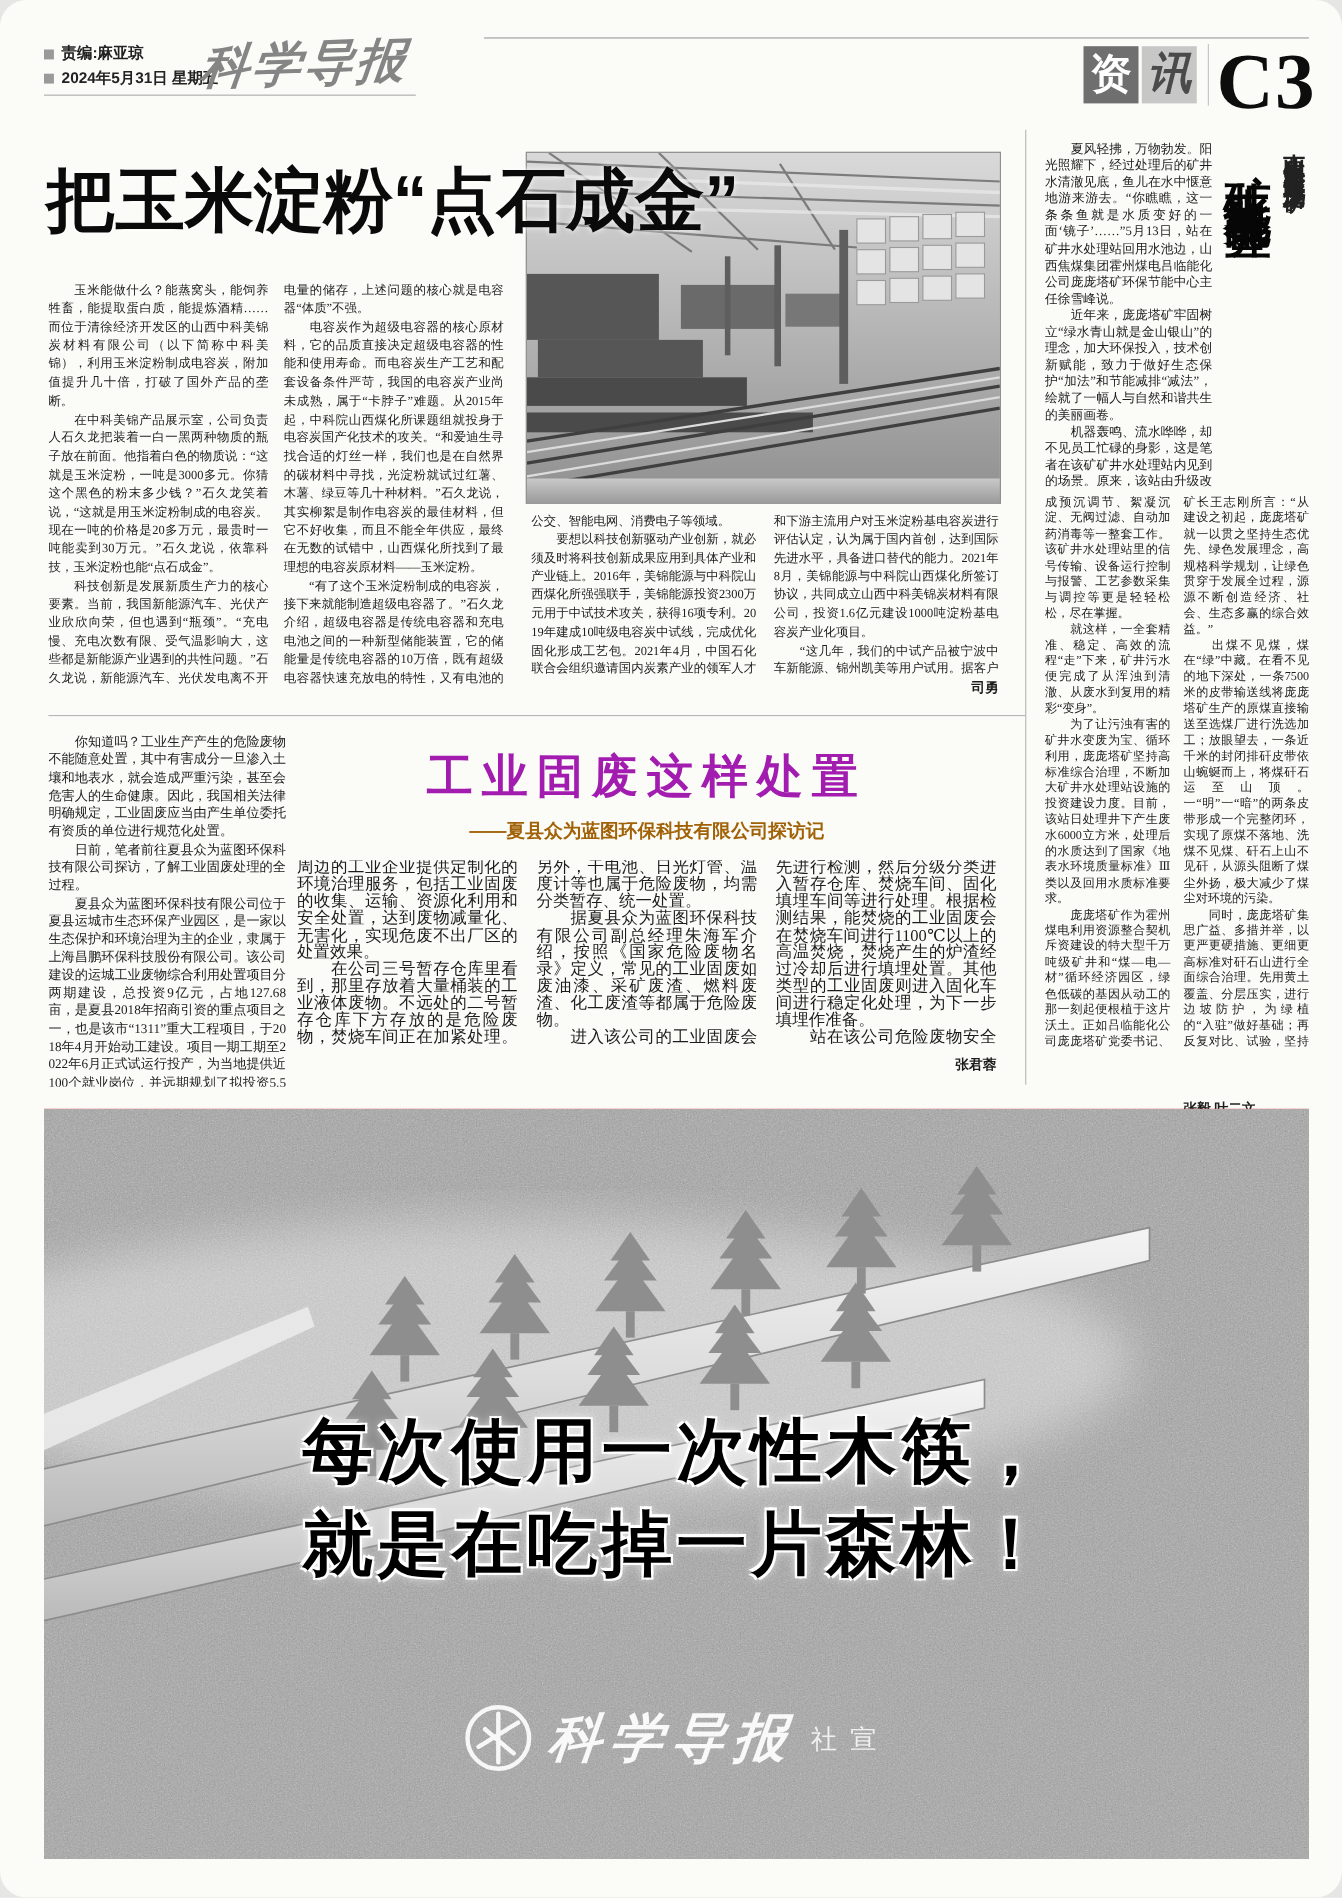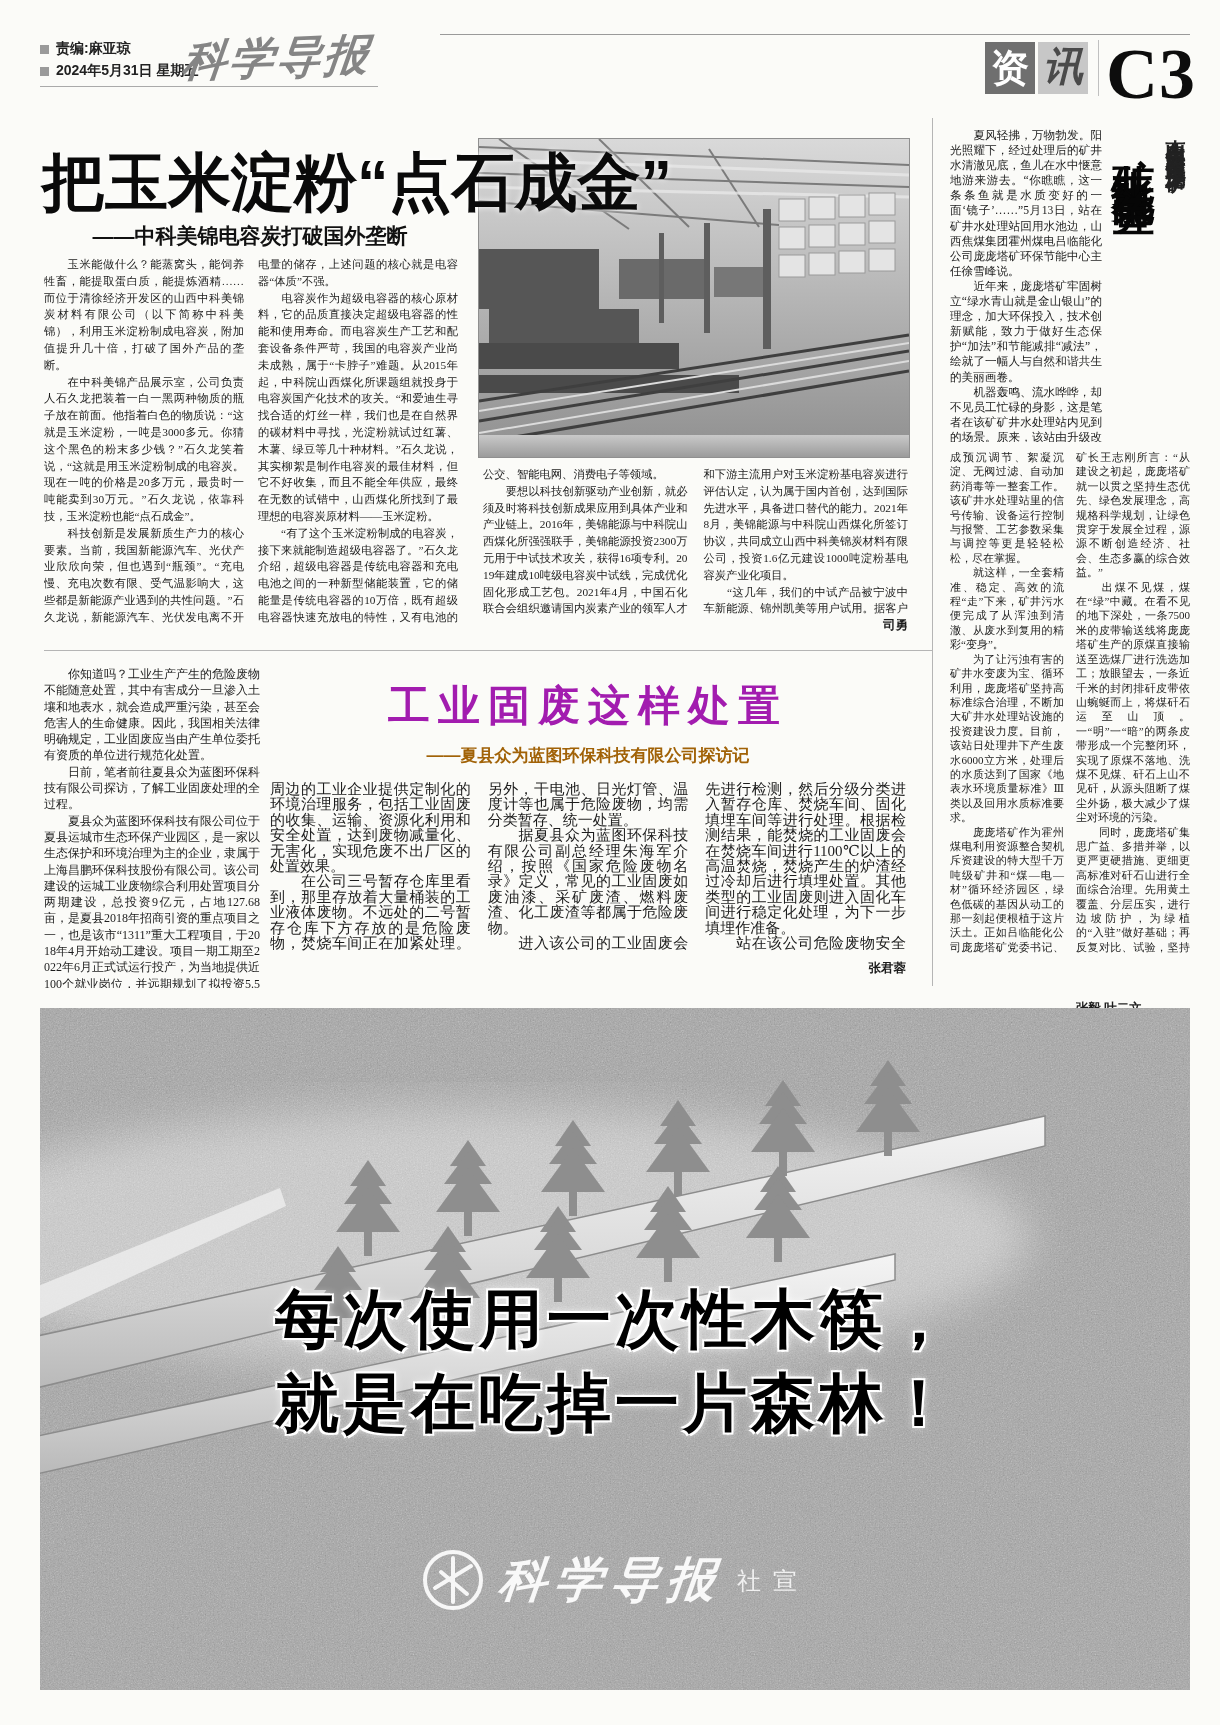--- a/index.html
+++ b/index.html
@@ -1,17 +1,17 @@
 <!DOCTYPE html>
 <html><head>
 <meta charset="utf-8">
 <style>
   html,body{margin:0;padding:0;background:#e6e6e4;}
   .page{position:relative;width:1220px;height:1725px;margin:0 auto;background:#fbfbf8;
-        overflow:hidden;font-family:"Liberation Serif","DejaVu Serif",serif;color:#1c1c1c;}
+        overflow:hidden;font-family:"Liberation Serif","DejaVu Serif",serif;color:#1c1c1c;border-radius:24px;}
   .abs{position:absolute;}
   .jtext{text-align:justify;white-space:pre-wrap;overflow:hidden;word-break:break-all;
          text-justify:inter-character;}
   .sans{font-family:"Liberation Sans","DejaVu Sans",sans-serif;}
   
   .top-rule{left:440px;top:34px;width:750px;height:1px;background:#9a9a9a;}
   .ed-line{left:40px;font-size:14px;font-weight:bold;color:#222;display:flex;align-items:center;gap:7px;}
   .sq{width:9px;height:9px;background:#9a9a9a;display:inline-block;}
   .ed-underline{left:40px;top:86px;width:338px;height:1px;background:#aaa;}
   .masthead{left:183px;top:28px;width:230px;font-size:44px;font-weight:bold;font-style:italic;
@@ -88,21 +88,20 @@
   <div class="abs zi-box">
     <span>资</span>
   </div>
   <div class="abs xun-box">
     <span>讯</span>
   </div>
   <div class="abs sec-divider"></div>
   <div class="abs page-no">C3</div>
 
   <div class="abs headline sans">把玉米淀粉“点石成金”</div>
-  <div class="abs subhead sans">——中科美锦电容炭打破国外垄断</div>
 
   <div class="abs photo-main">
     <svg width="430" height="318" viewBox="0 0 430 318">
       <defs>
         <linearGradient id="hallbg" x1="0" y1="0" x2="0" y2="1">
           <stop offset="0" stop-color="#d9d9d9"></stop>
             <stop offset="0.45" stop-color="#b9b9b9"></stop>
             <stop offset="1" stop-color="#8f8f8f"></stop>
         </linearGradient>
         <linearGradient id="floor" x1="0" y1="0" x2="0" y2="1">

